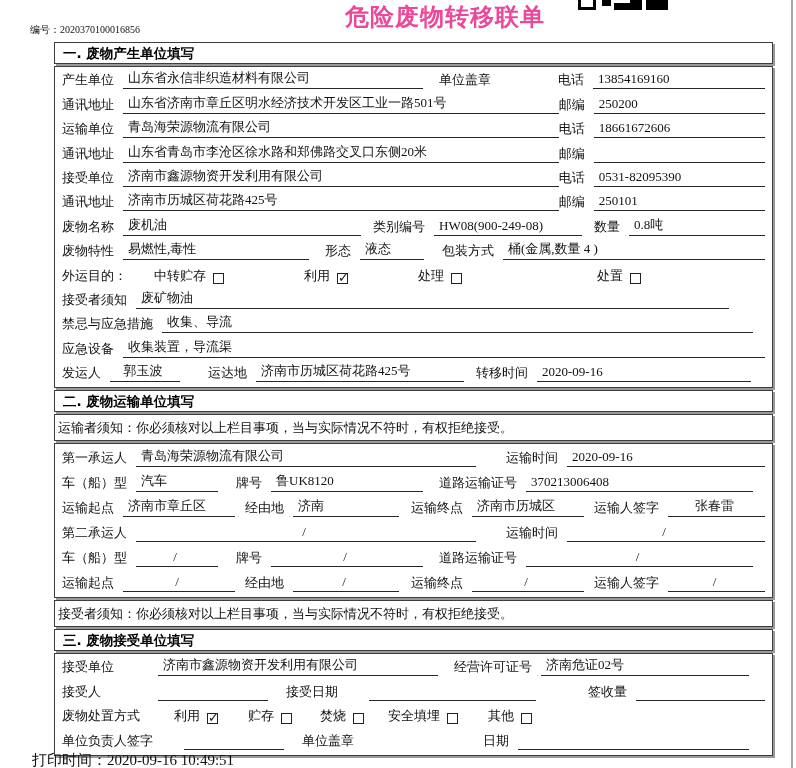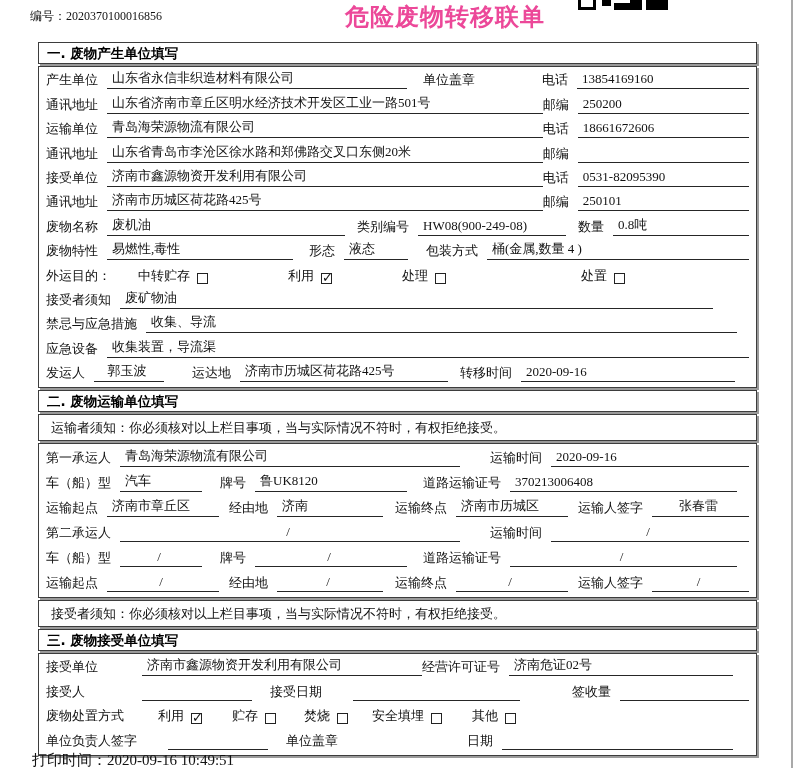--- a/index.html
+++ b/index.html
@@ -1,31 +1,31 @@
 <!DOCTYPE html>
 <html><head>
 <meta charset="utf-8">
 <style>
   html,body{margin:0;padding:0;background:#fff;}
   .page{position:relative;width:796px;height:768px;background:#fff;overflow:hidden;
         font-family:"Liberation Serif","DejaVu Serif",serif;color:#111;font-size:13px;}
-  .doc-no{position:absolute;left:30px;top:8px;font-size:12px;}
+  .doc-no{position:absolute;left:30px;top:23px;font-size:10px;}
   .title{position:absolute;left:95px;top:1px;width:700px;text-align:center;
          font-family:"DejaVu Sans","Liberation Sans",sans-serif;font-weight:bold;
          font-size:24px;letter-spacing:1px;color:#ec4899;}
   .qr{position:absolute;left:578px;top:0;width:92px;height:11px;}
   .qr div{position:absolute;background:#000;}
   .qr .q-hollow{background:#fff;border:3px solid #000;border-top:none;left:0;top:0;width:12px;height:7px;}
   .right-line{position:absolute;right:3px;top:0;width:2px;height:768px;background:#a9a9a9;}
-  .form{position:absolute;left:38px;top:42px;width:587px;}
+  .form{position:absolute;left:54px;top:42px;width:587px;}
   .box{box-sizing:border-box;width:719px;border:1.6px solid #3d3d3d;background:#fff;
        box-shadow:2px 2px 0 #9a9a9a;margin-bottom:2px;}
   .hdr{height:22px;padding:2px 0 0 8px;font-family:"DejaVu Sans","Liberation Sans",sans-serif;
        font-weight:bold;font-size:13.5px;color:#000;}
-  .notice{height:27px;display:flex;align-items:center;padding-left:12px;}
+  .notice{height:27px;display:flex;align-items:center;padding-left:3px;}
   .content{padding:2px 0 1px 0;}
   .row{display:flex;align-items:flex-end;padding:0 7px 4px 7px;box-sizing:border-box;}
   .s1row{height:24.4px;font-family:Liberation Serif, serif;}
   .s2row{height:25px;justify-content:space-between;}
   .s3row{height:24.4px;}
   .lbl{white-space:nowrap;margin-right:9px;}
   .val{border-bottom:1px solid #262626;padding:0 4px 1px 5px;white-space:nowrap;
        overflow:hidden;min-height:14px;box-sizing:border-box;}
   .val.c{text-align:center;padding-left:0;}
   .fill{flex:1;}
@@ -234,21 +234,21 @@
       </div>
     </div>
 
     <div class="box notice">接受者须知：你必须核对以上栏目事项，当与实际情况不符时，有权拒绝接受。</div>
     <div class="box hdr">三. 废物接受单位填写</div>
     <div class="box content">
 
       <div class="row s3row">
         <span class="lbl">接受单位</span>
         <span class="val" style="width:280px;margin-left:35px">济南市鑫源物资开发利用有限公司</span>
-        <span class="lbl" style="margin-left:0">经营许可证号</span>
+        <span class="lbl" style="margin-left:16px">经营许可证号</span>
         <span class="val fill" style="margin-right:16px">济南危证02号</span>
       </div>
 
       <div class="row s3row">
         <span class="lbl">接受人</span>
         <span class="val" style="width:110px;margin-left:48px"></span>
         <span class="lbl" style="margin-left:18px">接受日期</span>
         <span class="val" style="width:167px;margin-left:22px"></span>
         <span class="lbl" style="margin-left:52px">签收量</span>
         <span class="val fill"></span>

